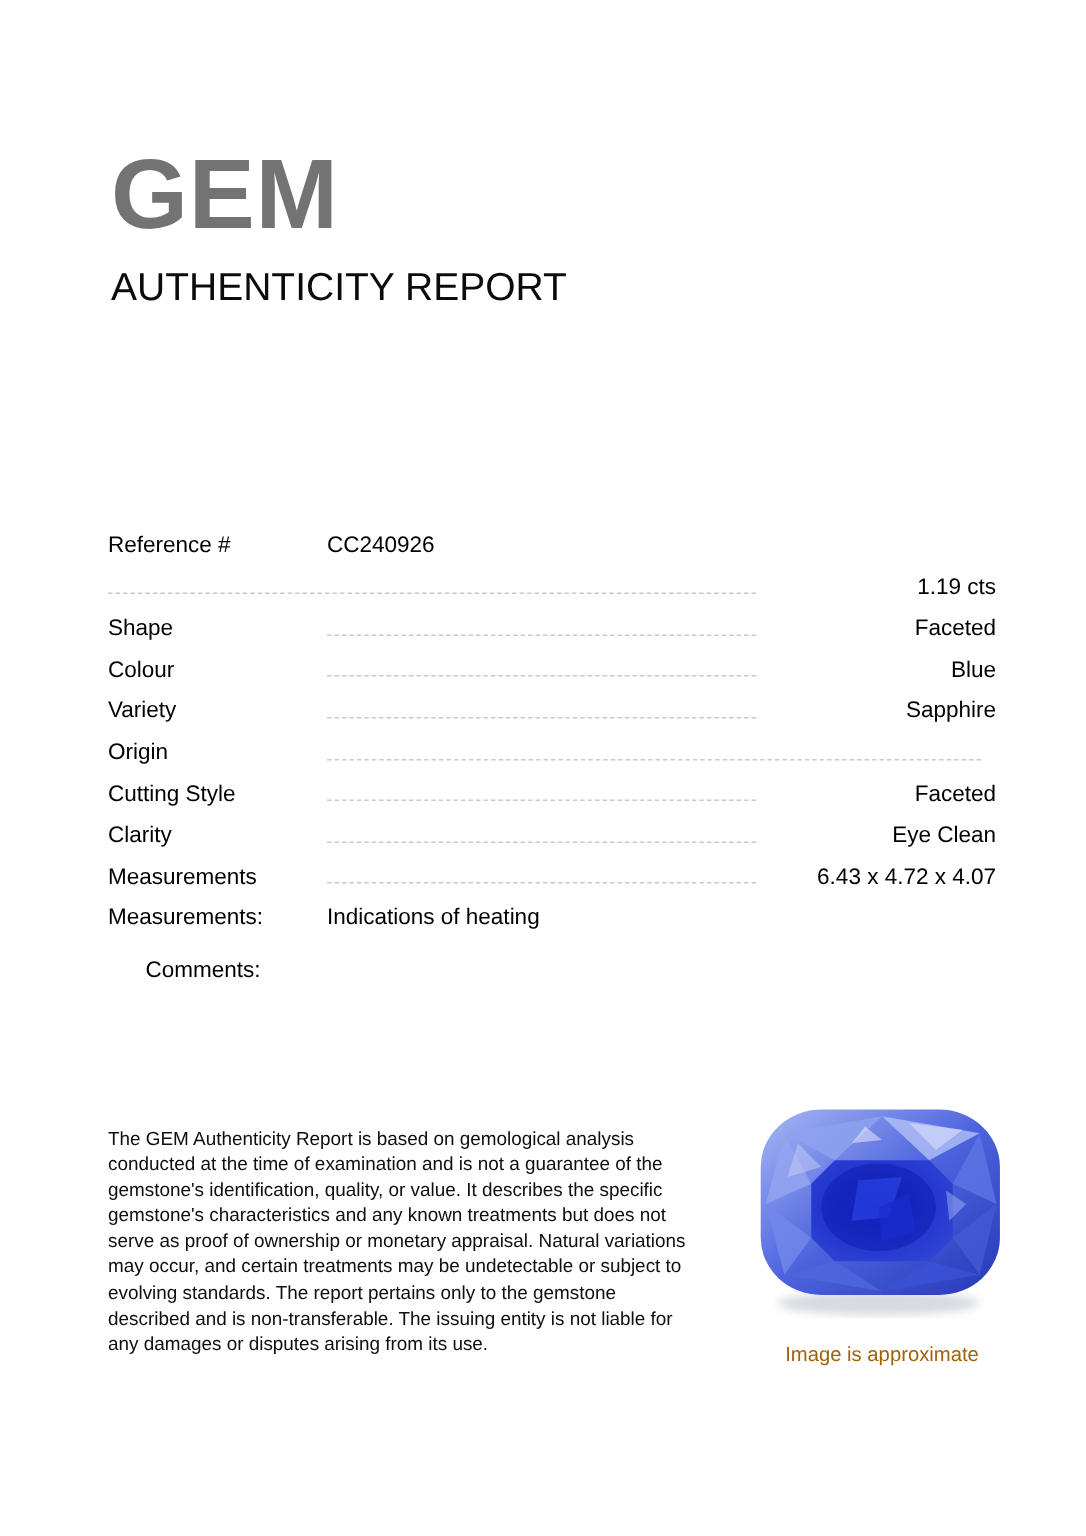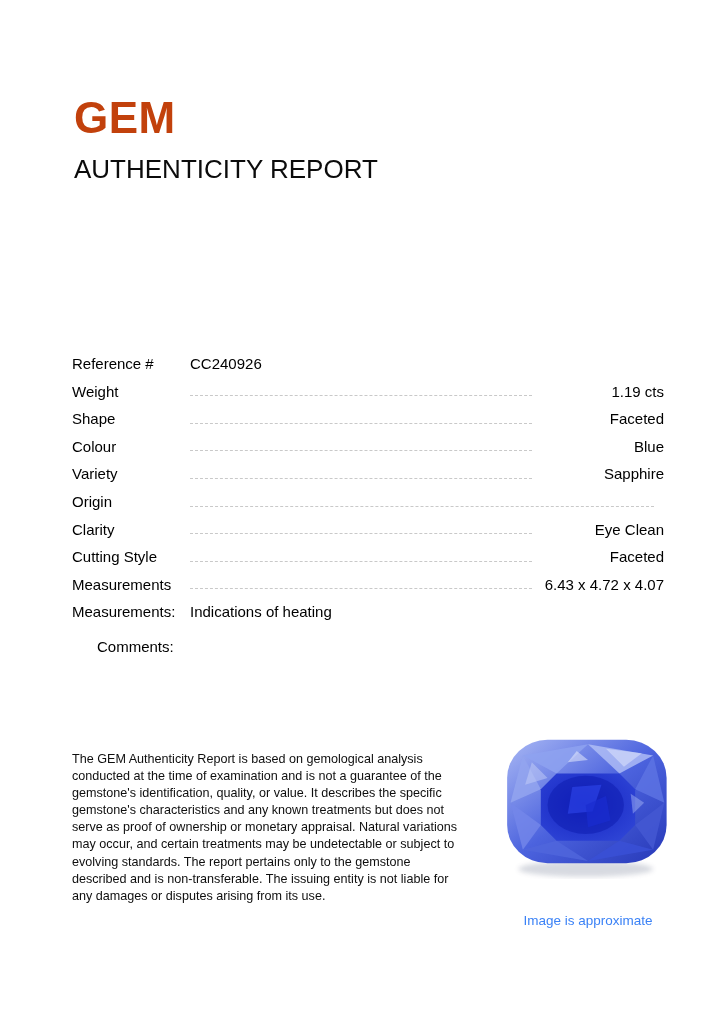--- a/index.html
+++ b/index.html
@@ -9,25 +9,25 @@
     height: 1024px;
     background: #ffffff;
     font-family: "Liberation Sans", sans-serif;
     color: #000000;
     overflow: hidden;
   }
 
   
   .header { position: absolute; left: 74px; top: 96px; }
   .brand {
-    font-size: 44px;
+    font-size: 66px;
     font-weight: 700;
     line-height: 1.0;
     letter-spacing: 0.5px;
-    color: #c2410c;
+    color: #737373;
   }
   .subtitle {
     margin-top: 14px;
     font-size: 26px;
     font-weight: 400;
     line-height: 1.2;
     width: 330px;
     color: #0b0b0b;
   }
 
@@ -38,20 +38,21 @@
     top: 350px;
     width: 592px;
   }
   .row {
     display: flex;
     align-items: baseline;
     height: 27.6px;
     font-size: 15px;
     line-height: 27.6px;
     white-space: nowrap;
+    gap: 28px;
   }
   .row .label { flex: none; width: 118px; }
   .row .leader {
     flex: 1 1 auto;
     align-self: flex-end;
     border-bottom: 1px dashed #c9c9c9;
     margin: 0 10px 9px 0;
     height: 0;
   }
   .row .value { flex: none; width: 122px; text-align: right; }
@@ -73,44 +74,43 @@
   
   .gem-figure {
     position: absolute;
     left: 498px;
     top: 733px;
     width: 180px;
     text-align: center;
   }
   .gem-figure svg { display: block; }
   .gem-caption {
-    margin-top: 34px;
+    margin-top: 16px;
     font-size: 13.5px;
-    color: #3b82f6;
+    color: #a16207;
   }
 </style>
 </head>
 <body>
 
 <div class="page">
 
   <div class="header">
     <div class="brand">GEM</div>
     <div class="subtitle">AUTHENTICITY REPORT</div>
   </div>
 
   <div class="fields">
 
     <div class="row">
       <span class="label">Reference #</span>
       <span class="value value-left">CC240926</span>
     </div>
 
     <div class="row">
-      <span class="label">Weight</span>
       <span class="leader"></span>
       <span class="value">1.19 cts</span>
     </div>
 
     <div class="row">
       <span class="label">Shape</span>
       <span class="leader"></span>
       <span class="value">Faceted</span>
     </div>
 
@@ -125,29 +125,29 @@
       <span class="leader"></span>
       <span class="value">Sapphire</span>
     </div>
 
     <div class="row">
       <span class="label">Origin</span>
       <span class="leader"></span>
     </div>
 
     <div class="row">
+      <span class="label">Cutting Style</span>
+      <span class="leader"></span>
+      <span class="value">Faceted</span>
+    </div>
+
+    <div class="row">
       <span class="label">Clarity</span>
       <span class="leader"></span>
       <span class="value">Eye Clean</span>
-    </div>
-
-    <div class="row">
-      <span class="label">Cutting Style</span>
-      <span class="leader"></span>
-      <span class="value">Faceted</span>
     </div>
 
     <div class="row">
       <span class="label">Measurements</span>
       <span class="leader"></span>
       <span class="value">6.43 x 4.72 x 4.07</span>
     </div>
 
     <div class="row">
       <span class="label">Measurements:</span>

